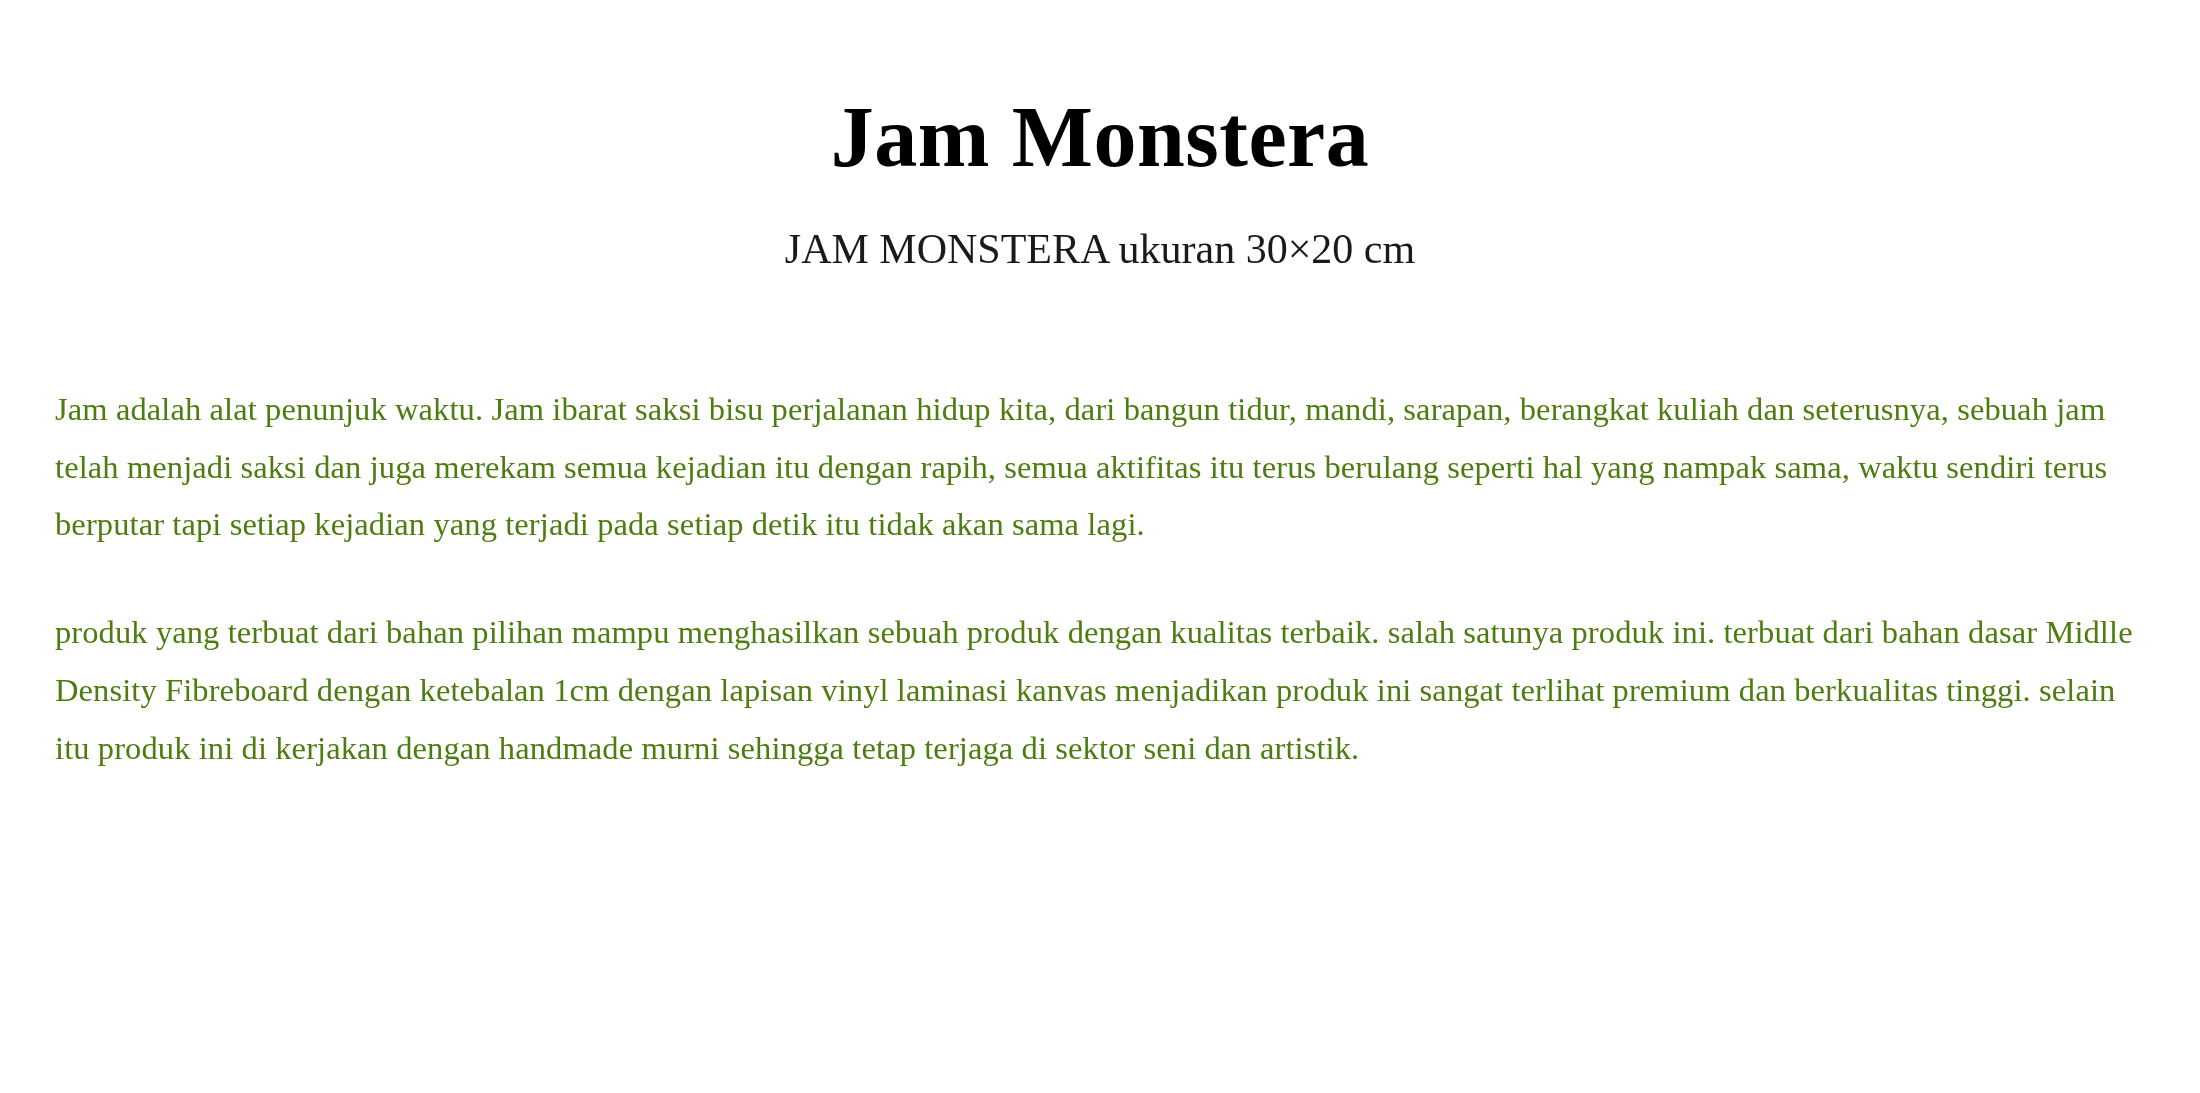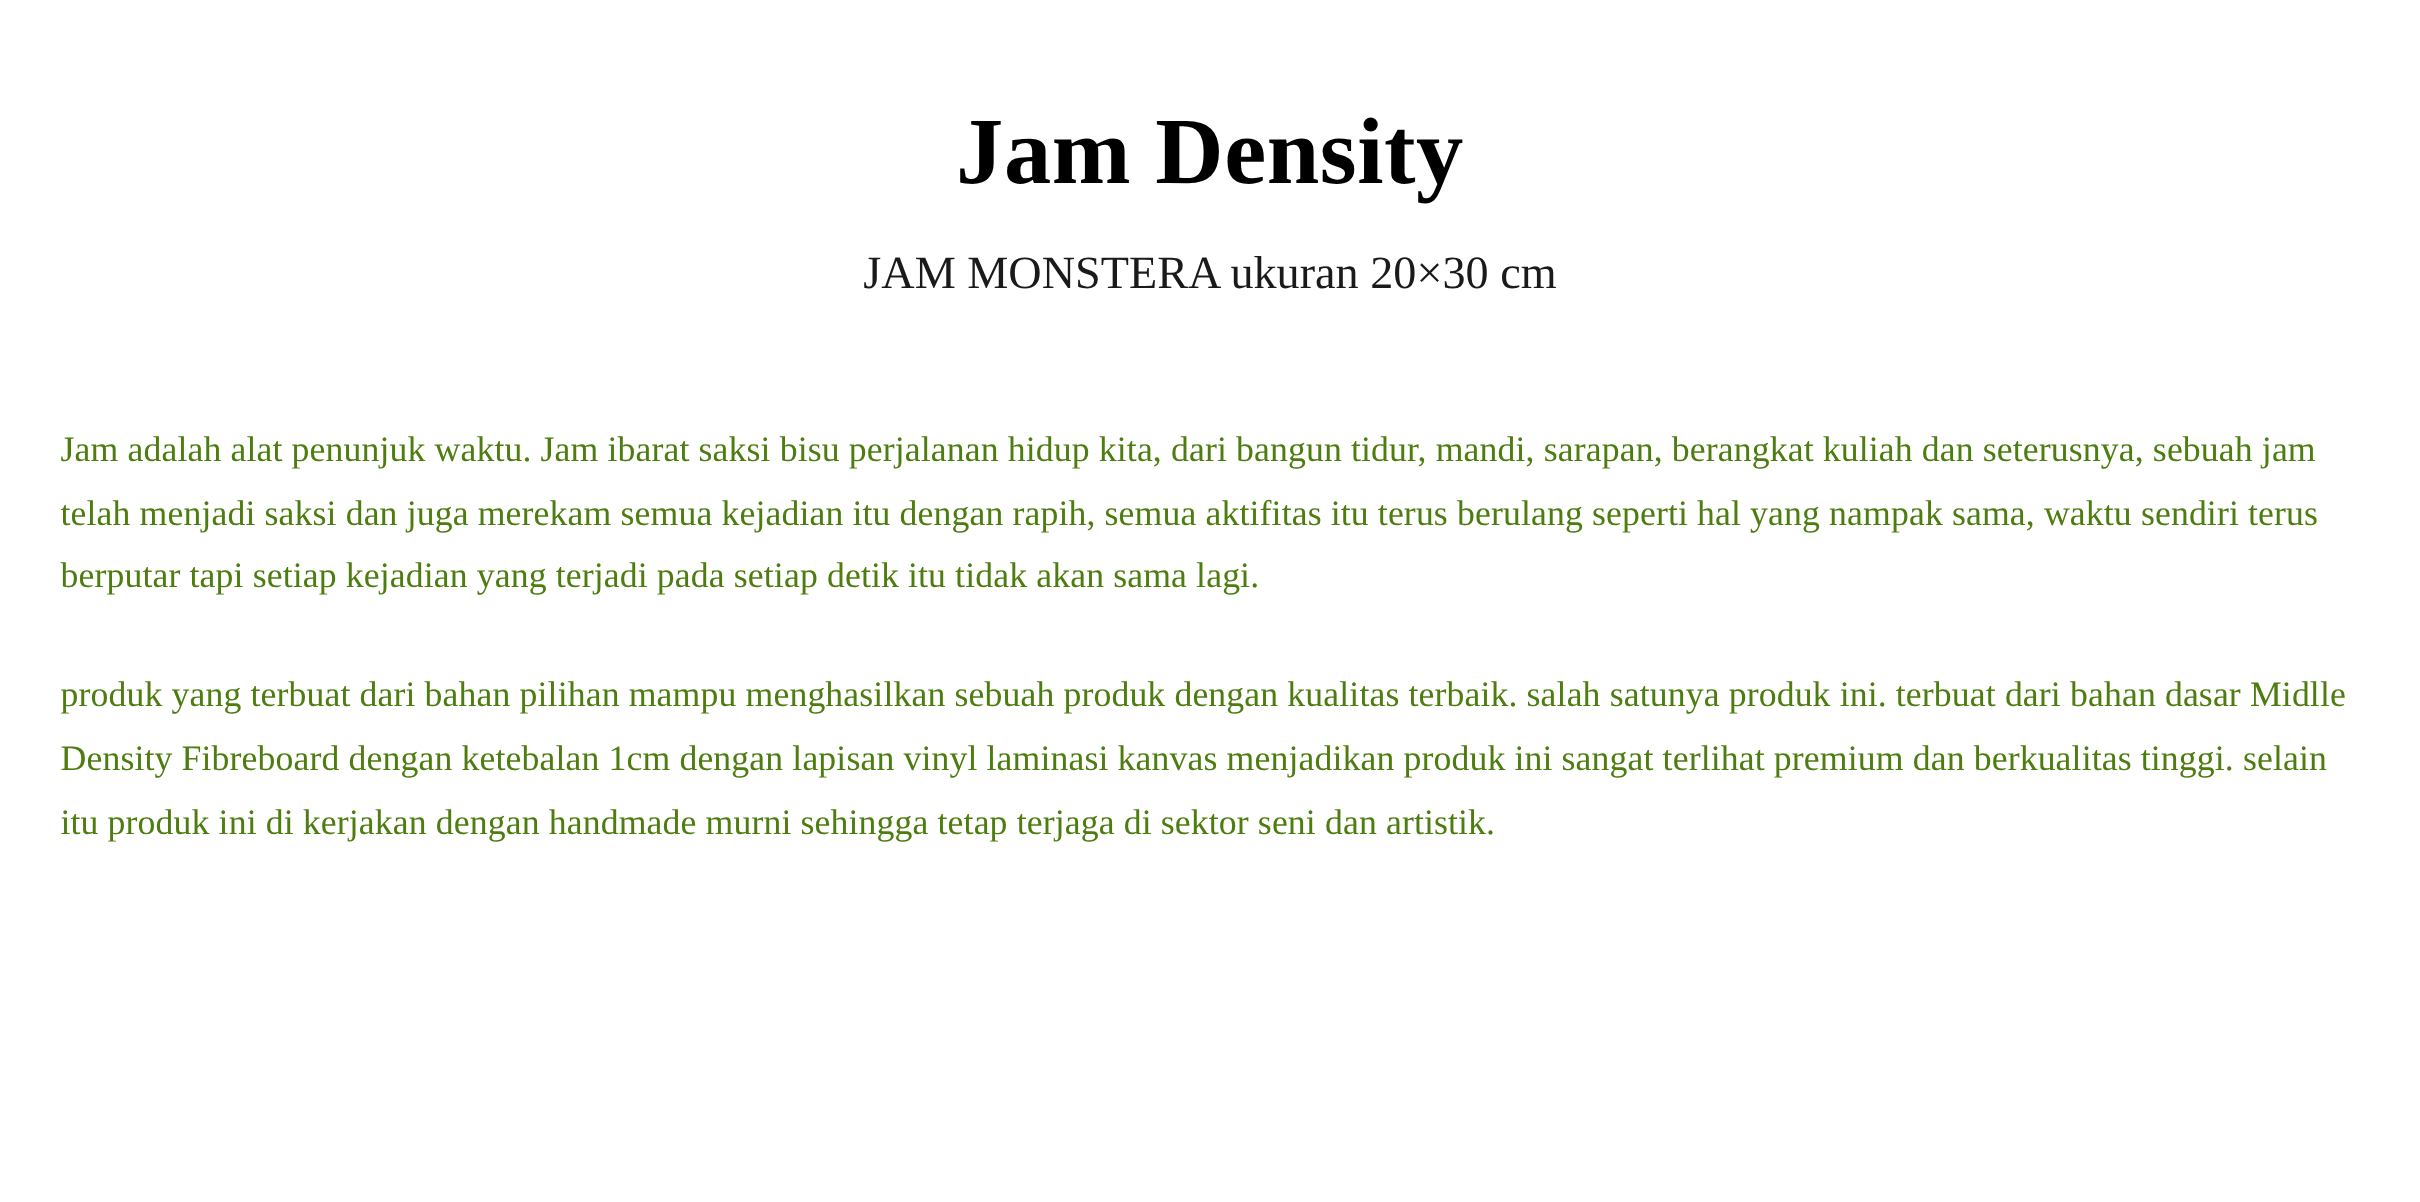--- a/index.html
+++ b/index.html
@@ -58,22 +58,22 @@
   }
   .para + .para {
     margin-top: 50px;
   }
 </style>
 </head>
 <body>
 
 <div class="page">
 
-  <h1 class="doc-title">Jam Density</h1>
+  <h1 class="doc-title">Jam Monstera</h1>
 
-  <p class="doc-subtitle">JAM MONSTERA ukuran 20×30 cm</p>
+  <p class="doc-subtitle">JAM MONSTERA ukuran 30×20 cm</p>
 
   <div class="body-area">
     <p class="para">Jam adalah alat penunjuk waktu. Jam ibarat saksi bisu perjalanan hidup kita, dari bangun tidur, mandi, sarapan, berangkat kuliah dan seterusnya, sebuah jam telah menjadi saksi dan juga merekam semua kejadian itu dengan rapih, semua aktifitas itu terus berulang seperti hal yang nampak sama, waktu sendiri terus berputar tapi setiap kejadian yang terjadi pada setiap detik itu tidak akan sama lagi.</p>
     <p class="para">produk yang terbuat dari bahan pilihan mampu menghasilkan sebuah produk dengan kualitas terbaik. salah satunya produk ini. terbuat dari bahan dasar Midlle Density Fibreboard dengan ketebalan 1cm dengan lapisan vinyl laminasi kanvas menjadikan produk ini sangat terlihat premium dan berkualitas tinggi. selain itu produk ini di kerjakan dengan handmade murni sehingga tetap terjaga di sektor seni dan artistik.</p>
   </div>
 
 </div>
 
 </body></html>

